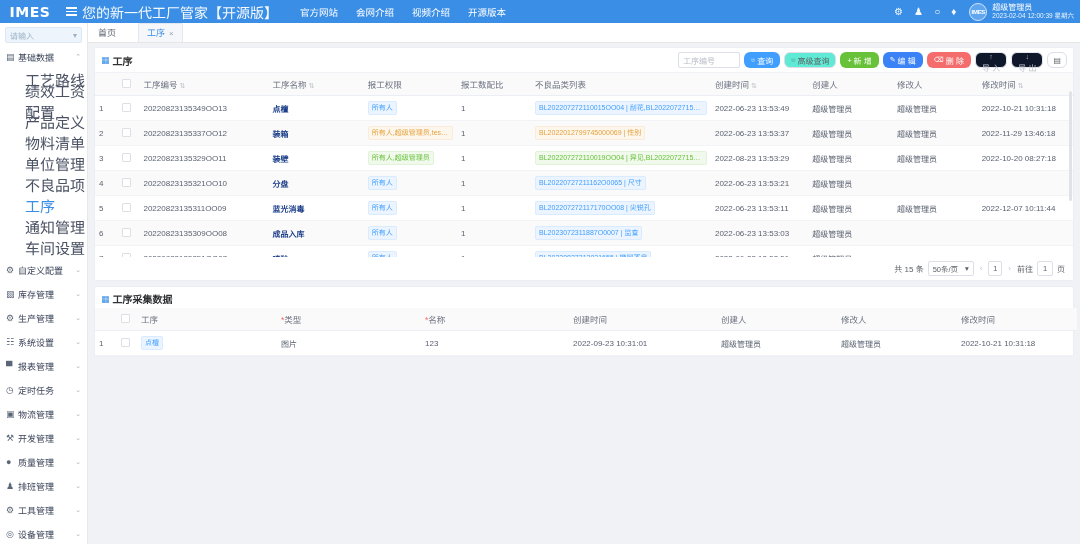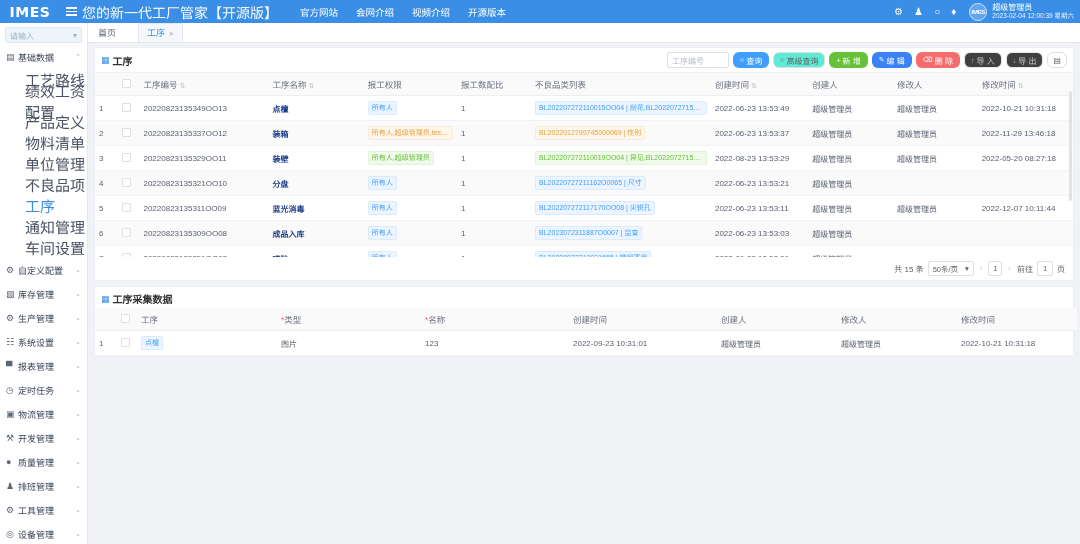--- a/index.html
+++ b/index.html
@@ -114,21 +114,21 @@
     display: flex; align-items: center; gap: 2px;
     padding: 0 6px; cursor: pointer; white-space: nowrap;
     border: 1px solid transparent;
   }
   .btn .bi { font-size: 7px; }
   .btn-primary { background: #409eff; color: #fff; }
   .btn-default { background: #5eead4; color: #606266; border-color: #dcdfe6; }
   .btn-success { background: #67c23a; color: #fff; }
   .btn-blue    { background: #3b82f6; color: #fff; }
   .btn-danger  { background: #f56c6c; color: #fff; }
-  .btn-plain   { background: #404040; color: #c0c4cc; border-color: #e4e7ed; }
+  .btn-plain   { background: #0f172a; color: #c0c4cc; border-color: #e4e7ed; flex-direction: column; }
   .btn-icon    { background: #fff; color: #606266; border-color: #dcdfe6; padding: 0 5px; }
 
   
   table { border-collapse: collapse; width: 100%; table-layout: fixed; }
   thead th {
     background: #fafafa; font-size: 8.5px; font-weight: normal; color: #6b7280;
     text-align: left; padding: 5px 4px; border-bottom: 1px solid #ebeef5;
     white-space: nowrap; overflow: hidden;
   }
   thead th .sort { color: #c0c4cc; font-size: 7px; margin-left: 2px; }
@@ -412,21 +412,21 @@
                   <td>3</td>
                   <td><span class="cb"></span></td>
                   <td>20220823135329OO11</td>
                   <td class="name-cell">装壁</td>
                   <td><span class="tag tag-green">所有人,超级管理员</span></td>
                   <td>1</td>
                   <td><span class="tag tag-green">BL202207272110019OO04 | 异见,BL20220727152545364300</span></td>
                   <td>2022-08-23 13:53:29</td>
                   <td>超级管理员</td>
                   <td>超级管理员</td>
-                  <td>2022-05-20 08:27:18</td>
+                  <td>2022-10-20 08:27:18</td>
                 </tr>
                 <tr>
                   <td>4</td>
                   <td><span class="cb"></span></td>
                   <td>20220823135321OO10</td>
                   <td class="name-cell">分盘</td>
                   <td><span class="tag tag-blue">所有人</span></td>
                   <td>1</td>
                   <td><span class="tag tag-blue">BL20220727211162O0065 | 尺寸</span></td>
                   <td>2022-06-23 13:53:21</td>

